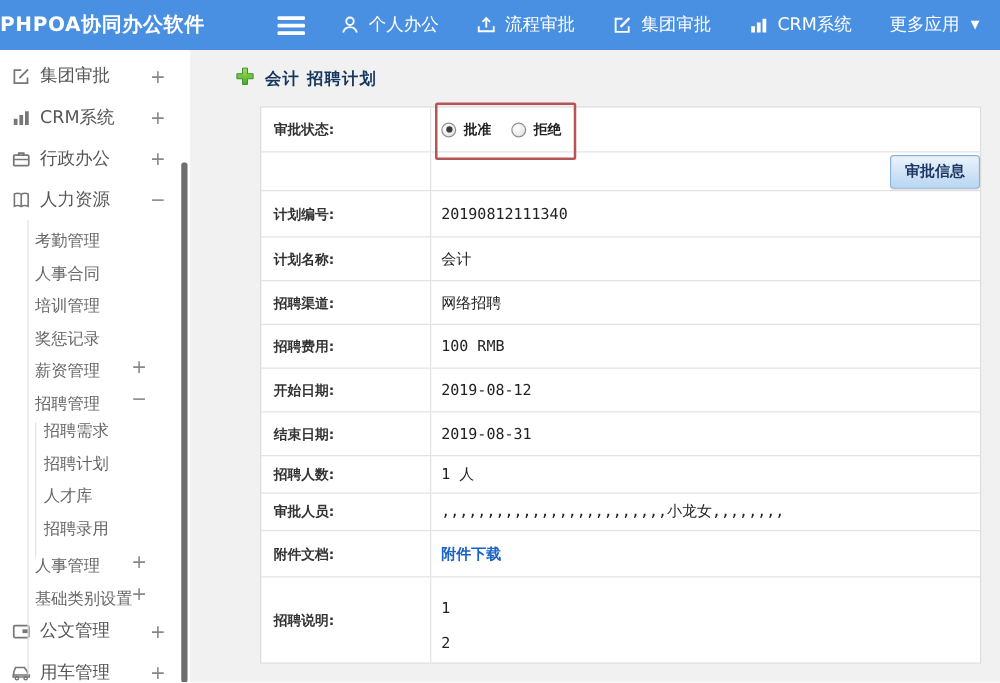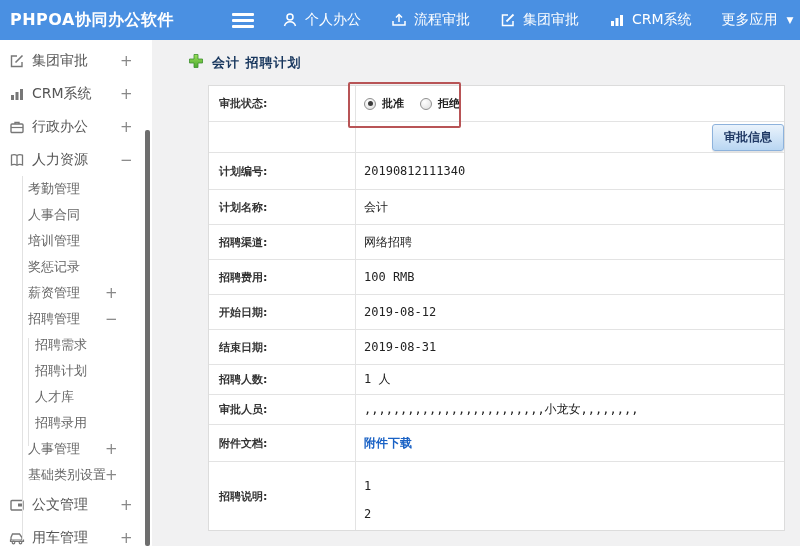--- a/index.html
+++ b/index.html
@@ -2,53 +2,53 @@
 <html><head>
 <meta charset="utf-8">
 <style>
   * { margin:0; padding:0; box-sizing:border-box; }
   html,body { width:800px; height:546px; overflow:hidden; }
   body { font-family:"DejaVu Sans", sans-serif; position:relative; background:#fff; }
 
   
   .topbar { position:absolute; top:0; left:0; width:800px; height:40px;
             background:#4a90e2; display:flex; align-items:center; color:#fff; }
-  .brand { font-size:16px; font-weight:bold; margin-left:10px; letter-spacing:.5px; }
+  .brand { font-size:16px; font-weight:bold; letter-spacing:.5px; }
   .hamburger { margin-left:58px; width:22px; cursor:pointer; display:flex; flex-direction:column; gap:3px; }
   .hamburger span { display:block; height:3px; background:#fff; border-radius:1px; }
   .topnav { display:flex; align-items:center; margin-left:28px; gap:30px; }
   .topnav-item { display:flex; align-items:center; gap:7px; font-size:14px; cursor:pointer; white-space:nowrap; }
   .topnav-item svg { display:block; }
   .caret { font-size:9px; margin-left:2px; }
 
   
   .sidebar { position:absolute; top:40px; left:0; width:152px; bottom:0; background:#fff; padding-top:4px; overflow:hidden; }
   .side-item { display:flex; align-items:center; color:#555; cursor:pointer; position:relative; }
   .side-item.l1 { height:33px; font-size:14px; padding-left:8px; }
-  .side-item.l2 { height:26px; font-size:13px; padding-left:28px; color:#666; }
+  .side-item.l2 { height:26px; font-size:13px; padding-left:28px; color:#666;align-items:flex-end; }
   .side-item.l3 { height:26px; font-size:13px; padding-left:35px; color:#666; }
   .side-item .icon { width:17px; height:17px; margin-right:7px; flex:0 0 auto; display:flex; align-items:center; justify-content:center; }
   .side-item .toggle { position:absolute; color:#888; font-size:15px; font-weight:400; top:50%; transform:translateY(-50%); }
   .side-item.l1 .toggle { left:120px; }
   .side-item.l2 .toggle { left:105px; }
   .treeline { position:absolute; width:1px; background:#e2e2e2; }
   .treeline.a { left:22px; top:136px; height:364px; }
   .treeline.b { left:28px; top:298px; height:108px; }
   .side-scrollbar { position:absolute; left:145px; top:90px; width:5px; bottom:0; background:#6e6e6e; border-radius:2px; }
 
   
   .main { position:absolute; top:40px; left:152px; right:0; bottom:0; background:#f1f1f2; }
   .page-title { position:absolute; left:36px; top:13px; display:flex; align-items:center; gap:8px; }
   .page-title .title-text { font-size:13px; font-weight:bold; color:#17365d; letter-spacing:1px; }
 
   .form-table { position:absolute; left:56px; top:45px; width:577px; background:#fff;
                 border:1px solid #dcdcdc; }
   .frow { display:flex; border-bottom:1px solid #e3e3e3; }
   .frow:last-child { border-bottom:none; }
-  .fl { width:147px; border-right:1px solid #e3e3e3; display:flex; align-items:center;
+  .fl { width:136px; border-right:1px solid #e3e3e3; display:flex; align-items:center;
         padding-left:10px; font-size:11px; font-weight:bold; color:#333; flex:0 0 auto; }
   .fv { flex:1; display:flex; align-items:center; padding-left:8px;
         font-family:"DejaVu Sans Mono", monospace; font-size:12px; color:#222; }
   .fv.multiline { align-items:flex-start; padding-top:10px; white-space:pre-line; line-height:28px; }
   .fv .link { color:#1a62c5; font-weight:bold; text-decoration:none; font-size:12px; cursor:pointer; }
   .fv.btn-cell { justify-content:flex-end; }
 
   .radio-group { display:flex; align-items:center; gap:16px; }
   .radio-opt { display:flex; align-items:center; gap:6px; cursor:pointer; }
   .radio-circle { width:12px; height:12px; border-radius:50%; border:1px solid #909090;

